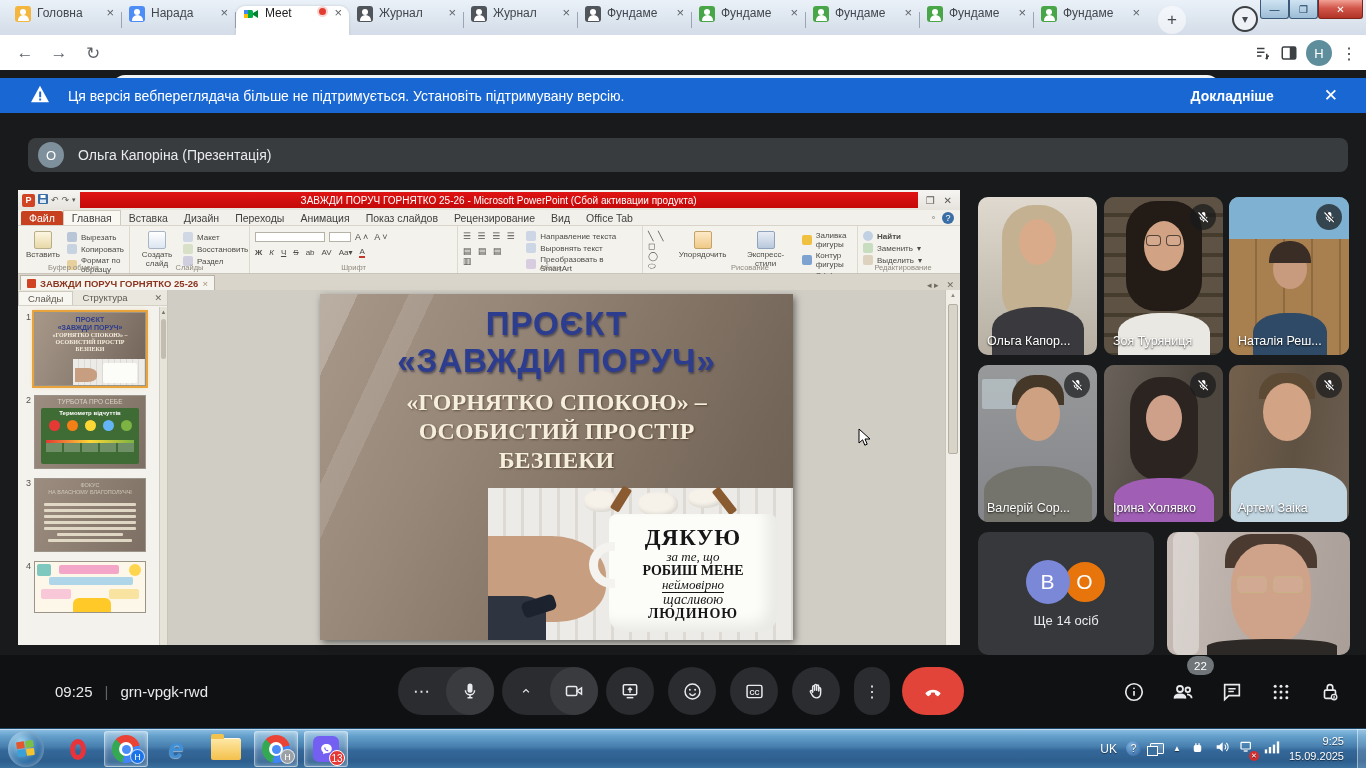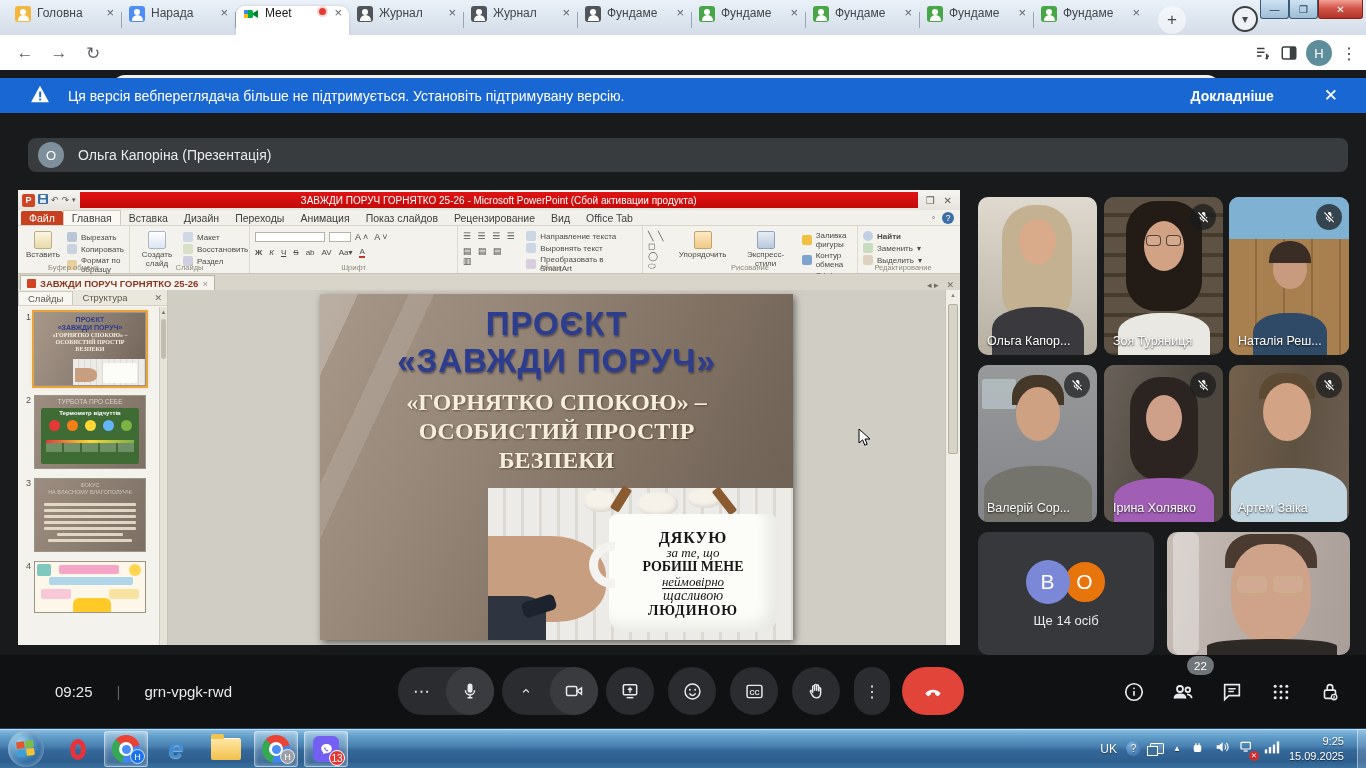--- a/index.html
+++ b/index.html
@@ -125,21 +125,21 @@
          background:repeating-linear-gradient(90deg,#ecebe7 0 15px,#dcdad3 15px 18px);}
   .hand{position:absolute;left:0;top:48px;width:118px;height:86px;background:#c79e7f;border-radius:0 46% 42% 0;}
   .cuff{position:absolute;left:0;bottom:0;width:58px;height:44px;background:#2e3440;border-radius:0 40% 0 0;}
   .watch{position:absolute;left:34px;bottom:26px;width:34px;height:16px;background:#1d232e;border-radius:5px;transform:rotate(-18deg);}
   .mug{position:absolute;right:16px;top:26px;width:168px;height:118px;background:#fcfcf9;border-radius:8px 8px 16px 16px;
        box-shadow:inset -10px -8px 14px rgba(0,0,0,.08);}
   .mug-handle{position:absolute;left:-20px;top:28px;width:26px;height:46px;border:9px solid #f4f3ef;border-right:none;
        border-radius:24px 0 0 24px;}
   .mugtext{position:absolute;inset:6px 6px 4px;display:flex;flex-direction:column;align-items:center;justify-content:center;
        color:#161616;font-family:"Liberation Serif",serif;line-height:1.04;}
-  .mt0{font-size:16px;font-weight:bold;letter-spacing:1px;}
+  .mt0{font-size:23px;font-weight:bold;letter-spacing:1px;}
   .mt1{font-size:13px;font-style:italic;}
   .mt2{font-size:14px;font-weight:bold;}
   .mt3{font-size:13px;font-style:italic;border-bottom:1.5px solid #161616;}
   .mt4{font-size:14px;font-style:italic;}
   .mt5{font-size:14px;font-weight:bold;letter-spacing:1px;}
   .marsh{position:absolute;border-radius:45%;background:#f6f2ea;box-shadow:inset -2px -2px 4px rgba(0,0,0,.12);}
   .cinn{position:absolute;background:#8a5a30;border-radius:2px;}
 
   .cursor{position:absolute;left:858px;top:428px;width:13px;height:19px;z-index:5;}
 
@@ -152,21 +152,21 @@
   .pp{position:absolute;border-radius:50%;}
   .ptorso{position:absolute;border-radius:45% 45% 0 0;}
   .ovl-wrap{position:absolute;inset:0;display:flex;flex-direction:column;align-items:center;justify-content:center;gap:9px;}
   .ovl-circles{display:flex;}
   .ovl-c{width:44px;height:44px;border-radius:50%;color:#fff;font-size:21px;display:flex;align-items:center;justify-content:center;}
   .ovl-label{color:#e8eaed;font-size:13px;}
   .glass{position:absolute;border:1.5px solid rgba(40,35,30,.75);border-radius:4px;background:rgba(255,255,255,.08);}
 
   
   .meetbar{position:absolute;left:0;top:655px;width:100%;height:73px;background:#101112;}
-  .mb-left{position:absolute;left:55px;top:0;height:100%;display:flex;align-items:center;gap:24px;color:#e8eaed;font-size:15px;}
+  .mb-left{position:absolute;left:55px;top:0;height:100%;display:flex;align-items:center;gap:12px;color:#e8eaed;font-size:15px;}
   .mb-left .pipe{color:#5f6368;}
   .cbtn{position:absolute;top:12px;height:48px;border-radius:24px;background:#2b2c2f;display:flex;align-items:center;justify-content:center;}
   .cbtn .half{width:48px;height:48px;display:flex;align-items:center;justify-content:center;}
   .halfr{background:#3a3b3f;border-radius:24px;}
   .dots3{color:#dfe1e5;font-size:17px;letter-spacing:1px;}
   .endcall{background:#e2443a;}
   .mb-right{position:absolute;right:0;top:0;height:100%;display:flex;align-items:center;gap:25px;padding-right:24px;}
   .mricon{width:24px;height:24px;display:flex;align-items:center;justify-content:center;position:relative;}
   .badge22{position:absolute;left:1187px;top:656px;min-width:27px;height:19px;border-radius:10px;background:#70757a;
            color:#fff;font-size:11.5px;display:flex;align-items:center;justify-content:center;z-index:6;}
@@ -513,21 +513,21 @@
             <span class="bigico" style="background:linear-gradient(#e8edf5,#b9c8dd);border:1px solid #8fa3bd;"></span>
             <span style="width:52px;text-align:center;">Экспресс-стили</span>
           </div>
           <div class="rcol">
             <span class="rrow">
                 <span class="mi" style="background:#f0c040;"></span>
                 <span>Заливка фигуры</span>
               </span>
             <span class="rrow">
                 <span class="mi" style="background:#7fa3d0;"></span>
-                <span>Контур обмена</span>
+                <span>Контур фигуры</span>
               </span>
             <span class="rrow">
                 <span class="mi" style="background:#b9a0d8;"></span>
                 <span>Эффекты фигур</span>
               </span>
           </div>
         </div>
         <div class="rglabel">Рисование</div>
       </div>
 

